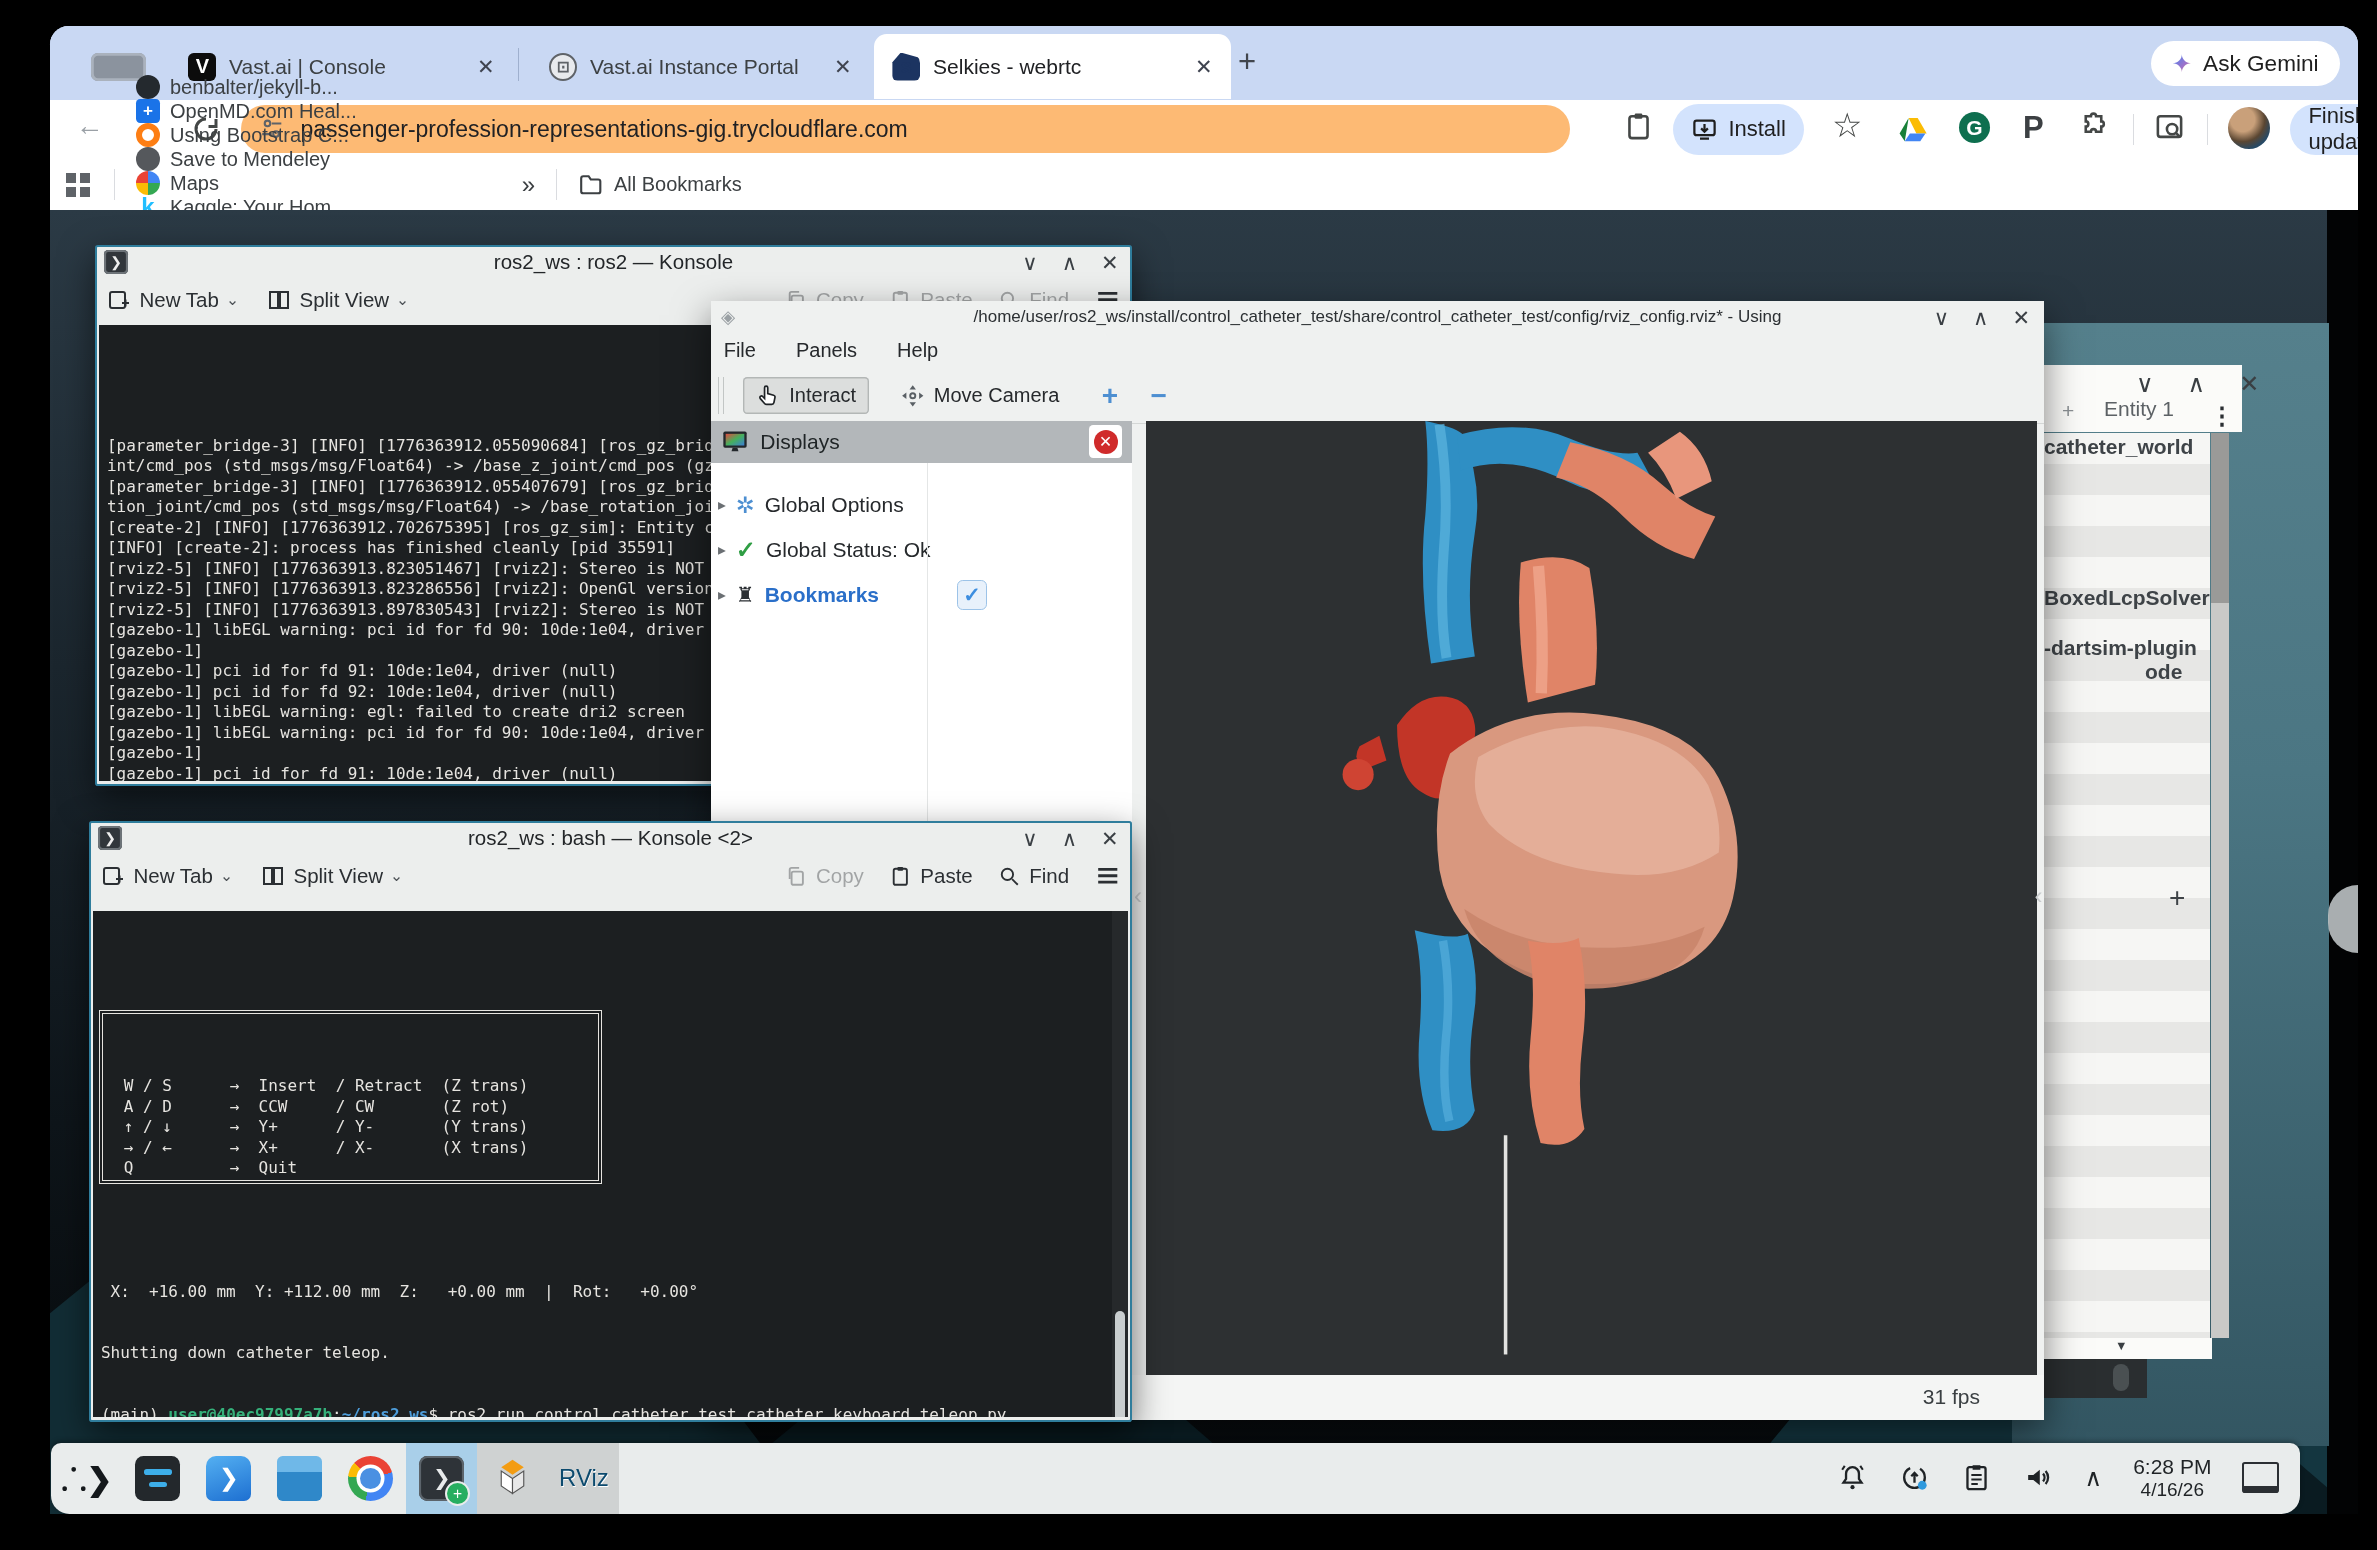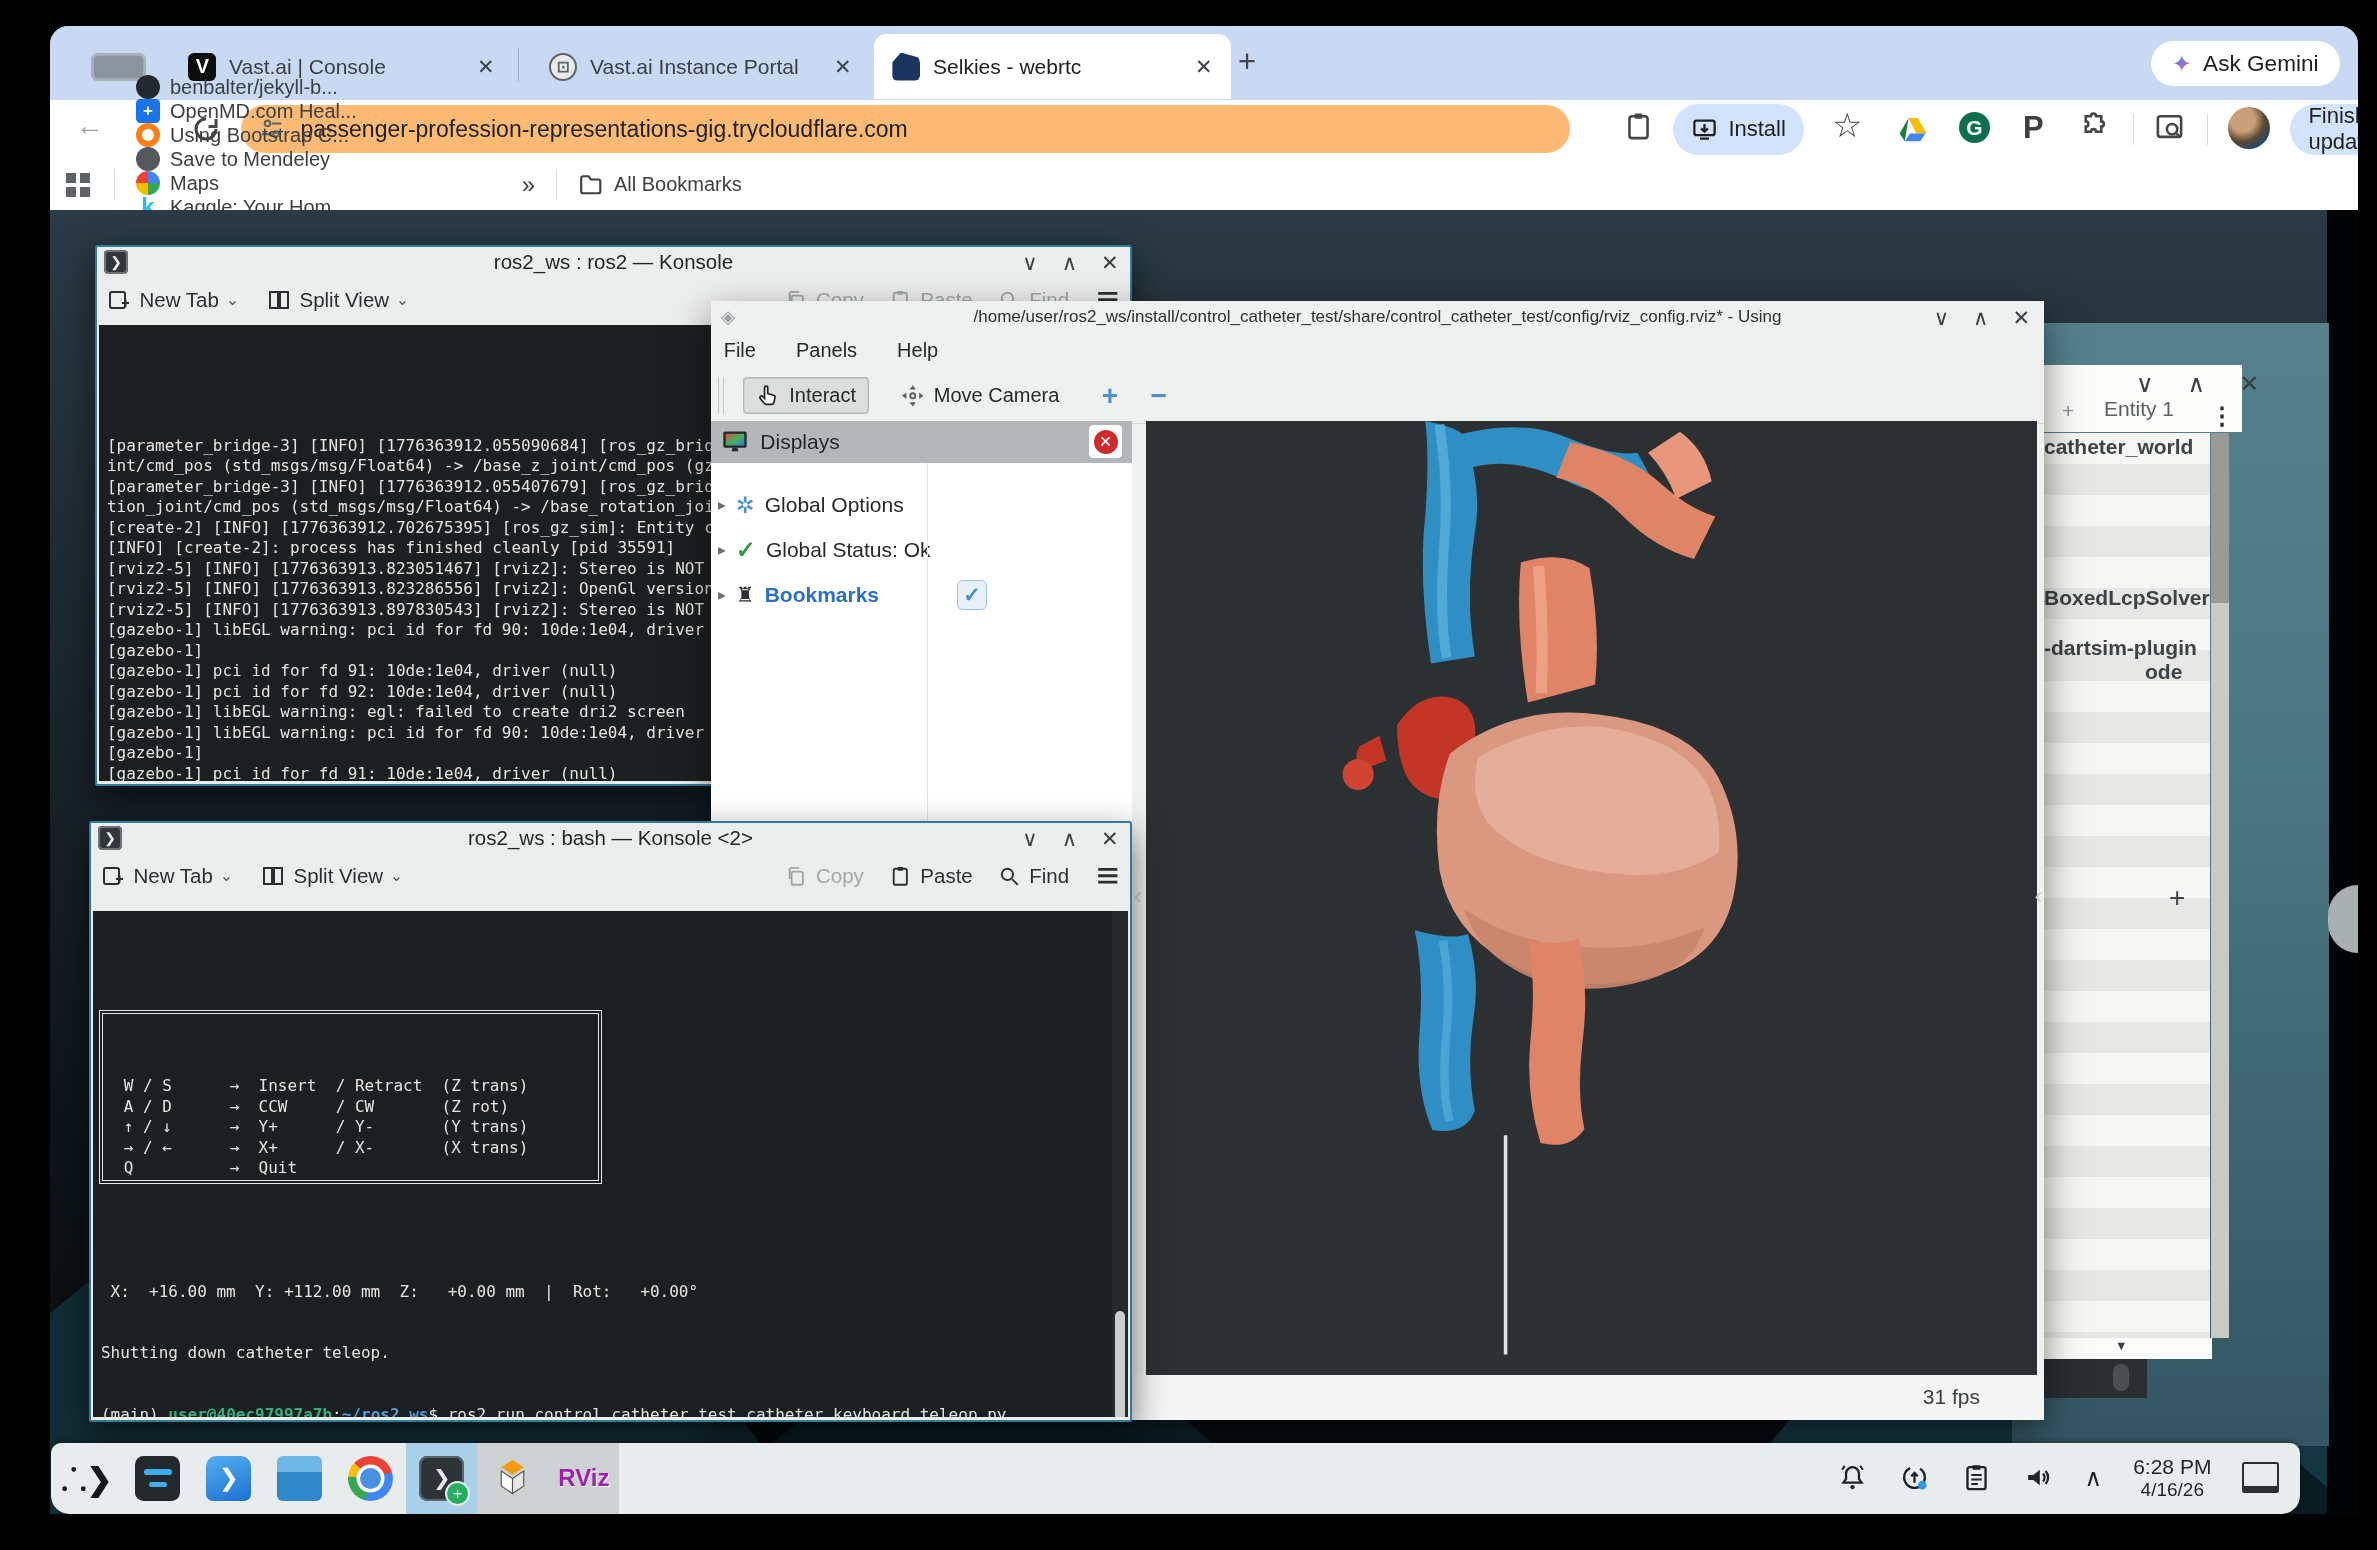--- a/index.html
+++ b/index.html
@@ -151,21 +151,21 @@
   .sline{width:28px;height:5.7px;border-radius:2.8px;background:#3daee9;}
   .discover{background:linear-gradient(160deg,#54b0f2,#1d6fd1);color:#fff;font-size:24px;border-radius:10px 10px 7px 7px;}
   .dolphin{background:linear-gradient(180deg,#6fb8e8 0 35%,#2f88c9 35%);border-radius:5.7px;}
   .chrome-ic{width:45px;height:45px;border-radius:50%;
      background:conic-gradient(from -45deg,#ea4335 0 33%,#4285f4 33% 66%,#34a853 66% 89%,#fbbc05 89%);position:relative;}
   .chrome-ic:after{content:"";position:absolute;left:12px;top:12px;width:21px;height:21px;border-radius:50%;
      background:#4a90e2;box-shadow:0 0 0 3.5px #fff;}
   .konsole-ic{background:#2e3338;color:#e8eaeb;font-size:21px;position:relative;box-shadow:inset 0 0 0 2.1px #5c646b;}
   .plusbadge{position:absolute;right:-5.7px;bottom:-5.7px;width:21px;height:21px;border-radius:50%;
      background:#27ae60;color:#fff;font-size:15.6px;display:flex;align-items:center;justify-content:center;border:2.1px solid #e9ecec;}
-  .rviz-ic{color:#a21caf;font-size:24px;font-weight:bold;text-shadow:0.7px 0.7px 0 #fff;}
+  .rviz-ic{color:#0c4a6e;font-size:24px;font-weight:normal;text-shadow:0.7px 0.7px 0 #fff;}
   .tray{margin-left:auto;display:flex;align-items:center;gap:31px;padding-right:21px;color:#1f2326;}
   .trayic{width:31px;height:31px;}
   .clock{text-align:center;line-height:1.15;}
   .clock .t{font-size:21px;}
   .clock .d{font-size:19px;}
   .showdesk{width:37px;height:31px;border:2.8px solid #2b2f33;border-radius:2.8px;box-sizing:border-box;
             border-bottom-width:7px;}
 
   .handle{position:absolute;right:0;width:30px;height:68px;border-radius:34px 0 0 34px;background:#b7bdbf;opacity:.92;}
 </style>

